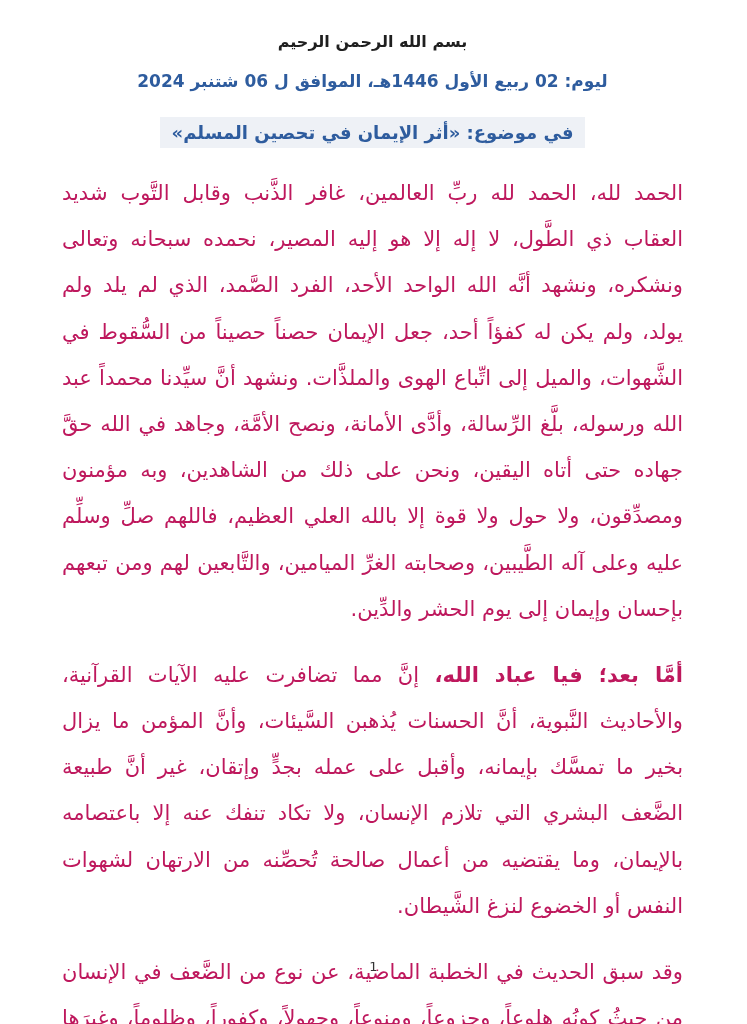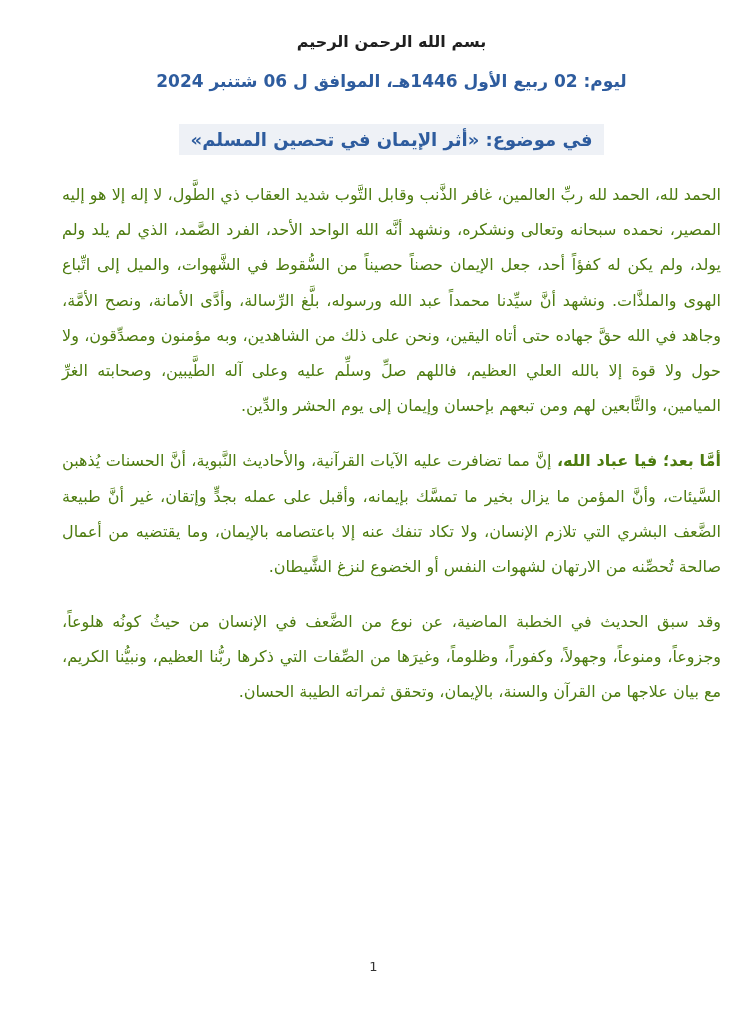--- a/index.html
+++ b/index.html
@@ -9,21 +9,21 @@
   }
   .page {
     position: relative;
     width: 747px;
     height: 1024px;
     margin: 0 auto;
     background: #ffffff;
     font-family: "DejaVu Sans", sans-serif;
     direction: rtl;
     box-sizing: border-box;
-    padding: 26px 26px 0 62px;
+    padding: 26px 64px 0 62px;
     overflow: hidden;
   }
   .center { text-align: center; }
   .bismillah {
     font-size: 16px;
     color: #1f1f1f;
     margin: 6px 0 0 0;
     font-weight: 600;
   }
   .sermon-title {
@@ -41,30 +41,29 @@
   .topic-line {
     margin-top: 26px;
   }
   .topic-line .highlight {
     display: inline-block;
     background: #eef1f6;
     color: #2e5c9e;
     font-weight: bold;
     font-size: 18px;
     padding: 5px 12px;
-    margin-top: 7px;
   }
   .body-text {
     margin-top: 22px;
   }
   .body-text p {
     text-align: justify;
-    font-size: 16px;
+    font-size: 21px;
     line-height: 2.2;
-    color: #4d7c0f;
+    color: #be185d;
     margin: 0 0 20px 0;
   }
   .lead-bold { font-weight: bold; }
   .page-number {
     position: absolute;
     bottom: 50px;
     left: 0;
     right: 0;
     text-align: center;
     font-size: 13px;

